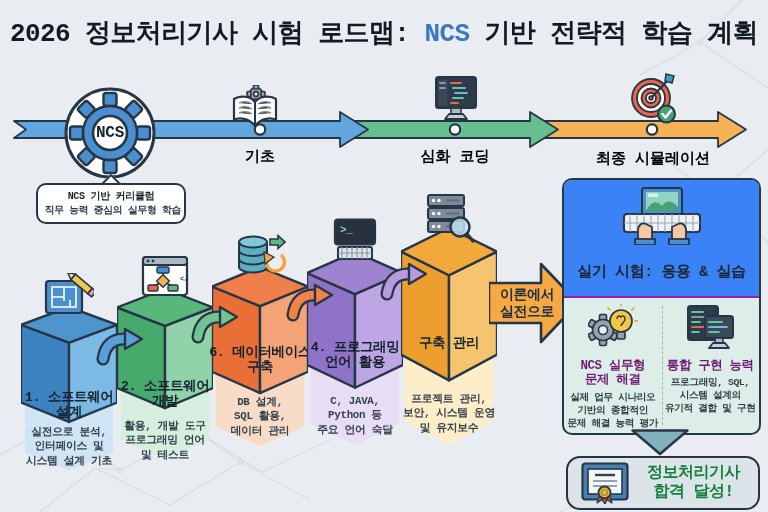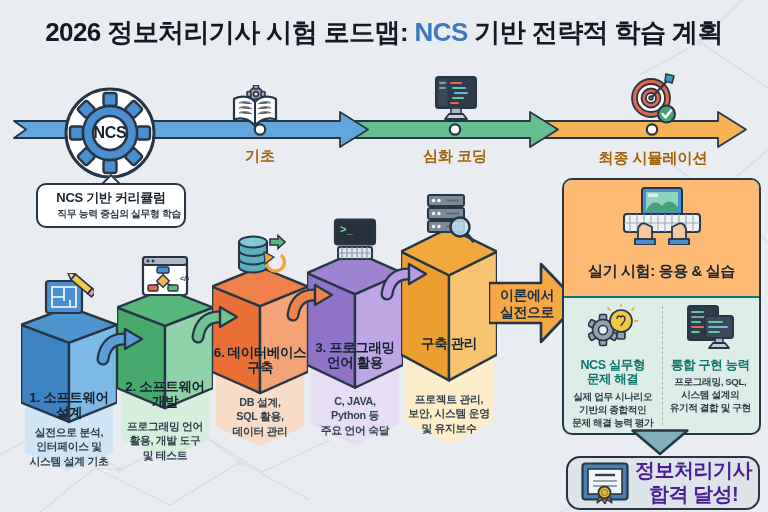--- a/index.html
+++ b/index.html
@@ -1,47 +1,47 @@
 <!DOCTYPE html>
 <html><head>
 <meta charset="utf-8">
 <style>
   html,body{margin:0;padding:0;background:#cfd6db;}
   .stage{position:relative;width:768px;height:512px;background:#e9edf1;overflow:hidden;
-         font-family:Liberation Sans, sans-serif;color:#16242f;}
+         font-family:Liberation Mono, monospace;color:#16242f;}
   svg{display:block;}
   .abs{position:absolute;}
 
   
   .bg-net{position:absolute;left:0;top:0;width:768px;height:512px;}
 
   
   .title{position:absolute;left:0;top:15px;width:768px;text-align:center;
          font-size:26px;font-weight:800;letter-spacing:-0.6px;color:#121a24;white-space:nowrap;}
   .title .hl{color:#3c78c0;}
 
   
   .tl-svg{position:absolute;left:0;top:104px;width:768px;height:60px;}
-  .tl-label{position:absolute;text-align:center;font-size:15px;font-weight:800;color:#a16207;}
+  .tl-label{position:absolute;text-align:center;font-size:15px;font-weight:800;color:#000000;}
   .lbl-basic{left:210px;top:147px;width:100px;}
   .lbl-adv{left:395px;top:147px;width:120px;}
   .lbl-final{left:583px;top:149px;width:140px;}
 
   
   .badge{position:absolute;left:62px;top:85px;width:96px;height:96px;}
   .badge-text{position:absolute;left:0;top:39px;width:96px;text-align:center;
               font-size:16px;font-weight:800;color:#16242f;letter-spacing:-0.3px;}
 
   
   .bubble{position:absolute;left:36px;top:183px;width:150px;}
   .bubble-tail{position:absolute;top:-6px;left:50%;width:12px;height:12px;background:#fff;
                border:2px solid #273646;transform:translateX(-50%) rotate(45deg);}
   .bubble-body{position:relative;background:#fff;border:2px solid #273646;border-radius:10px;
                padding:4px 3px 5px;text-align:center;}
-  .bubble-title{font-size:13px;font-weight:800;letter-spacing:-0.3px;text-align:center;}
+  .bubble-title{font-size:10px;font-weight:800;letter-spacing:-0.3px;text-align:center;}
   .bubble-sub{font-size:9.8px;font-weight:600;letter-spacing:-0.3px;color:#2c3a44;margin-top:1px;text-align:right;}
 
   
   .step{position:absolute;width:96px;}
   .s1{left:21px;top:307px;} .s2{left:117px;top:289px;} .s3{left:212px;top:267px;}
   .s4{left:307px;top:252px;} .s5{left:401px;top:228px;}
   .cube-svg{width:96px;}
   .s1 .cube-svg{height:166px;} .s2 .cube-svg{height:172px;} .s3 .cube-svg{height:182px;}
   .s4 .cube-svg{height:196px;} .s5 .cube-svg{height:220px;}
   .oln{stroke:#273646;stroke-width:2.4;stroke-linejoin:round;vector-effect:non-scaling-stroke;}
@@ -61,39 +61,39 @@
   .a34{left:286px;top:278px;} .a45{left:380px;top:257px;}
 
   
   .big-arrow{position:absolute;left:489px;top:259px;width:92px;height:88px;}
   .big-arrow-text{position:absolute;left:492px;top:287px;width:62px;text-align:right;
                   font-size:14px;font-weight:800;line-height:1.18;letter-spacing:-0.5px;color:#203040;}
 
   
   .panel{position:absolute;left:562px;top:178px;width:195px;height:253px;border:2.5px solid #263844;
          border-radius:10px;background:#ddeee8;overflow:hidden;}
-  .panel-header{position:absolute;left:0;top:0;right:0;height:116px;background:#fdba74;
-                border-bottom:2px solid #0f766e;}
+  .panel-header{position:absolute;left:0;top:0;right:0;height:116px;background:#3b82f6;
+                border-bottom:2px solid #a21caf;}
   .panel-kbd{position:absolute;left:50%;transform:translateX(-50%);top:7px;}
   .panel-title{position:absolute;left:0;top:82px;width:100%;text-align:center;font-size:15px;
                font-weight:800;letter-spacing:-0.4px;color:#17252e;}
   .panel-divider{position:absolute;left:50%;top:126px;bottom:8px;border-left:1.6px dashed #9fb9b1;}
   .panel-cols{position:absolute;left:0;top:120px;right:0;bottom:0;display:flex;}
   .panel-col{width:50%;text-align:center;padding-top:4px;}
-  .col-title{font-size:12.5px;font-weight:800;line-height:1.15;letter-spacing:-0.4px;color:#0f766e;margin-top:2px;}
+  .col-title{font-size:12.5px;font-weight:800;line-height:1.15;letter-spacing:-0.4px;color:#701a75;margin-top:2px;}
   .col-desc{font-size:9.7px;font-weight:600;line-height:1.34;letter-spacing:-0.4px;color:#2e3d47;margin-top:3px;}
   .col-icon{display:inline-block;}
 
   
   .down-arrow{position:absolute;left:631px;top:429px;width:58px;height:27px;}
   .result-box{position:absolute;left:566px;top:456px;width:190px;height:50px;background:#dce3e9;
               border:2.5px solid #273340;border-radius:14px;display:flex;align-items:center;}
   .result-cert{margin-left:13px;}
-  .result-text{flex:1;text-align:center;font-size:20px;font-weight:800;line-height:1.18;
-               letter-spacing:-0.5px;color:#4c1d95;}
+  .result-text{flex:1;text-align:center;font-size:16px;font-weight:800;line-height:1.18;
+               letter-spacing:-0.5px;color:#15803d;}
 </style>
 </head>
 <body>
 
 <div class="stage">
 
   <svg class="bg-net" viewBox="0 0 768 512" fill="none" stroke="#d3dade" stroke-width="1.2" opacity="0.85">
     <polyline points="0,455 55,425 120,470 195,430 262,472 330,440"></polyline>
     <polyline points="40,512 95,468 170,505 240,462 310,500"></polyline>
     <polyline points="120,470 95,468"></polyline>
@@ -259,22 +259,22 @@
         <rect x="7" y="30" width="10" height="6" rx="1.5" fill="#e8674a"></rect>
         <rect x="27" y="30" width="10" height="6" rx="1.5" fill="#5cb97e"></rect>
       </g>
       <text x="39" y="26" font-size="7" font-weight="bold" fill="#2d3b4a">&lt;/&gt;</text>
     </svg>
     <div class="cube-label">
       <div>2. 소프트웨어</div>
       <div>개발</div>
     </div>
     <div class="cube-desc">
+      <div>활용, 개발 도구</div>
       <div>프로그래밍 언어</div>
-      <div>활용, 개발 도구</div>
       <div>및 테스트</div>
     </div>
   </div>
 
   <div class="step s3">
     <svg class="cube-svg" viewBox="0 0 100 205" preserveAspectRatio="none">
       <polygon points="4,95 96,95 96,180 50,202 4,180" fill="#f9dcc8"></polygon>
       <polygon class="oln" points="0,22 50,44 50,142 0,118" fill="#e96f37"></polygon>
       <polygon class="oln" points="100,22 50,44 50,142 100,118" fill="#f4a377"></polygon>
       <polygon class="oln" points="50,0 100,22 50,44 0,22" fill="#ef8049"></polygon>
@@ -316,21 +316,21 @@
         <line x1="10" y1="29" x2="10" y2="41"></line>
           <line x1="15" y1="29" x2="15" y2="41"></line>
           <line x1="20" y1="29" x2="20" y2="41"></line>
         <line x1="25" y1="29" x2="25" y2="41"></line>
           <line x1="30" y1="29" x2="30" y2="41"></line>
           <line x1="35" y1="29" x2="35" y2="41"></line>
         <line x1="6" y1="35" x2="40" y2="35"></line>
       </g>
     </svg>
     <div class="cube-label">
-      <div>3. 프로그래밍</div>
+      <div>4. 프로그래밍</div>
       <div>언어 활용</div>
     </div>
     <div class="cube-desc">
       <div>C, JAVA,</div>
       <div>Python 등</div>
       <div>주요 언어 숙달</div>
     </div>
   </div>
 
   <div class="step s5">

